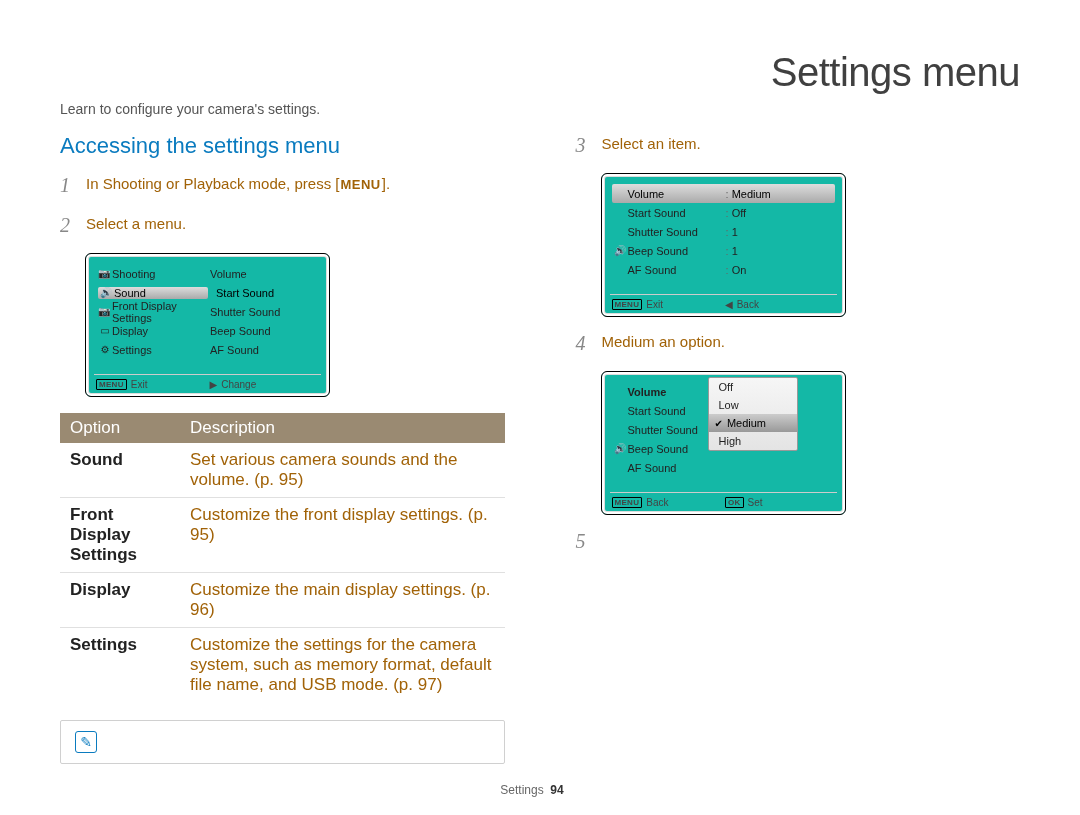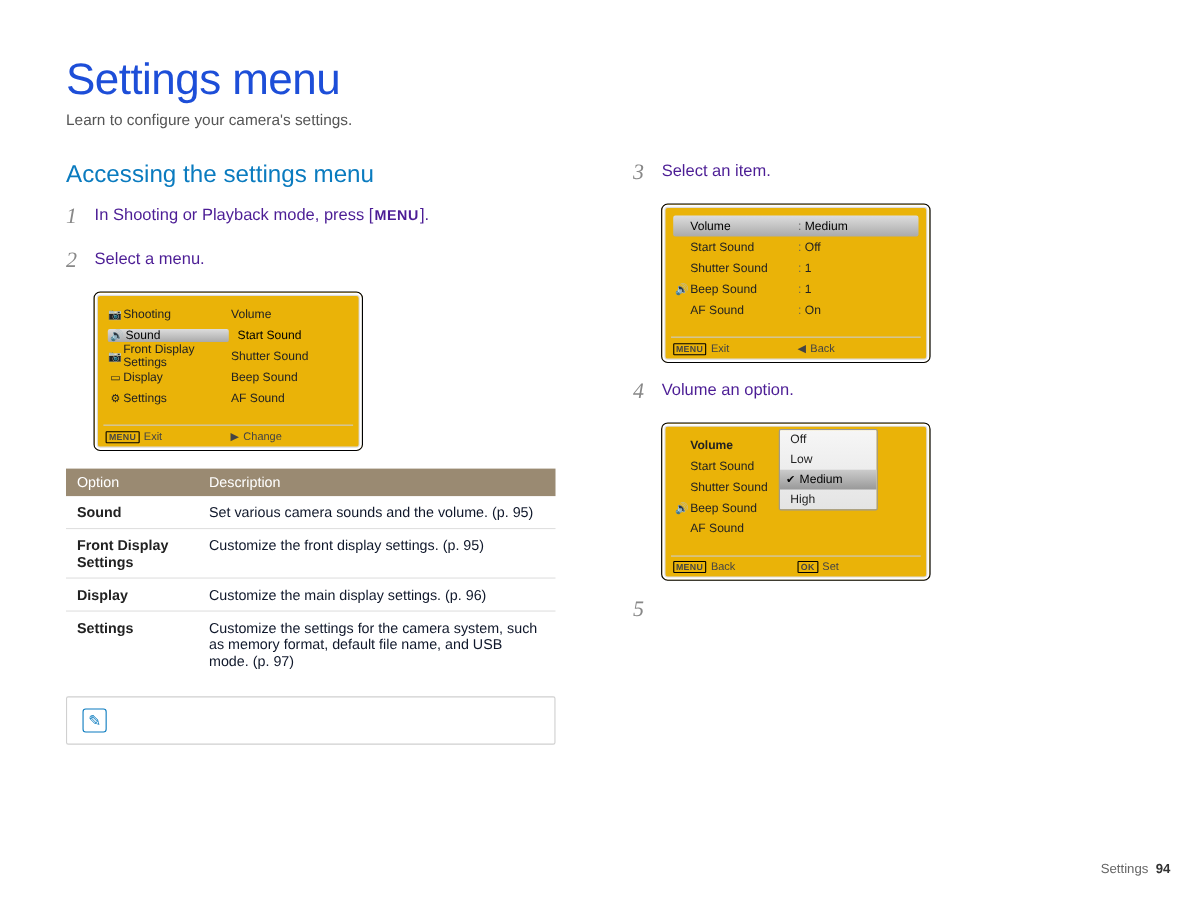--- a/index.html
+++ b/index.html
@@ -7,29 +7,30 @@
     font-family: Arial, Helvetica, sans-serif;
     width: 1080px;
     height: 815px;
     background: #fff;
     color: #333;
     padding: 50px 60px 20px 60px;
     position: relative;
   }
   .page-title {
     font-size: 40px;
-    color: #1d4ed8;
+    color: #404040;
     font-weight: 400;
     margin-bottom: 6px;
     letter-spacing: -0.5px;
+    text-align: right;
   }
   .page-sub {
     font-size: 14px;
     color: #555;
-    margin-bottom: 28px;
+    margin-bottom: 16px;
   }
   .cols {
     display: flex;
     gap: 71px;
   }
   .col { flex: 1; }
   .section-head {
     font-size: 22px;
     color: #0a7bbf;
     font-weight: 400;
@@ -44,39 +45,39 @@
   .step-num {
     font-size: 20px;
     color: #888;
     font-style: italic;
     font-family: Georgia, serif;
     line-height: 1.2;
     min-width: 16px;
   }
   .step-text {
     font-size: 15px;
-    color: #4c1d95;
+    color: #a16207;
     line-height: 1.5;
   }
   .menu-badge {
     display: inline-block;
     font-weight: bold;
     font-size: 13px;
     border: none;
     padding: 0 1px;
     letter-spacing: 0.5px;
   }
 
   
   .lcd {
     width: 245px;
     border: 1.5px solid #000;
     border-radius: 6px;
     padding: 6px 8px;
-    background: #eab308;
+    background: #14b8a6;
     box-shadow: inset 0 0 0 2px #fff, inset 0 0 0 3px #ddd;
     font-size: 11px;
     color: #222;
     margin-left: 25px;
     margin-bottom: 14px;
   }
   .lcd-rows {
     min-height: 115px;
     padding: 4px 2px;
     border-bottom: 1px solid #ccc;
@@ -139,36 +140,36 @@
   .popup .pop .opt.sel {
     background: linear-gradient(#ccc,#999);
     color: #000;
   }
   .popup .pop .chk { font-size: 10px; }
 
   
   table.opts {
     width: 100%;
     border-collapse: collapse;
-    font-size: 13px;
+    font-size: 17px;
     margin-left: 0;
     margin-top: 16px;
   }
   table.opts th {
     background: #9a8a72;
     color: #fff;
     font-weight: 400;
     text-align: left;
     padding: 5px 10px;
   }
   table.opts td {
     border-bottom: 1px solid #e0e0e0;
     padding: 7px 10px;
     vertical-align: top;
-    color: #0f172a;
+    color: #a16207;
   }
   table.opts td:first-child { font-weight: bold; color:#222; width: 120px;}
   table.opts tr:last-child td { border-bottom: none; }
 
   
   .note {
     display: flex;
     gap: 12px;
     border: 1px solid #d0d0d0;
     border-radius: 2px;
@@ -189,21 +190,21 @@
     align-items: center;
     justify-content: center;
     font-size: 14px;
     flex-shrink: 0;
   }
 
   .footer {
     position: absolute;
     bottom: 18px;
     left: 0; right: 16px;
-    text-align: right;
+    text-align: center;
     font-size: 12px;
     color: #666;
   }
   .footer .pg { font-weight: bold; color:#333; }
 </style>
 </head>
 <body>
 
 <h1 class="page-title">Settings menu</h1>
 <p class="page-sub">Learn to configure your camera's settings.</p>
@@ -341,21 +342,21 @@
           </div>
         <div class="half">
             <span>◀</span>
             <span>Back</span>
           </div>
       </div>
     </div>
 
     <div class="step">
       <span class="step-num">4</span>
-      <span class="step-text">Volume an option.</span>
+      <span class="step-text">Medium an option.</span>
     </div>
 
     <div class="lcd popup">
       <div class="lcd-rows" id="lcd3">
           <div class="lcd-row">
             <span class="ic"></span>
             <span class="nm" style="font-weight:bold;">Volume</span>
           </div>
           <div class="lcd-row">
             <span class="ic"></span>

